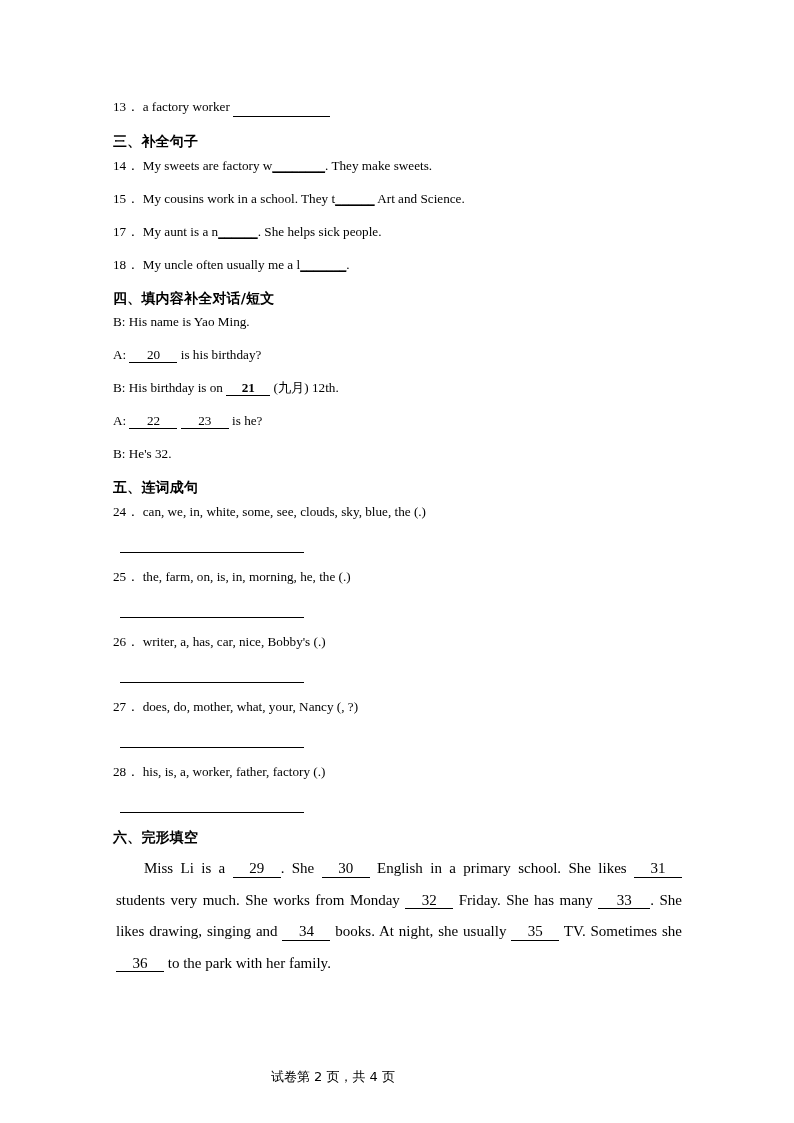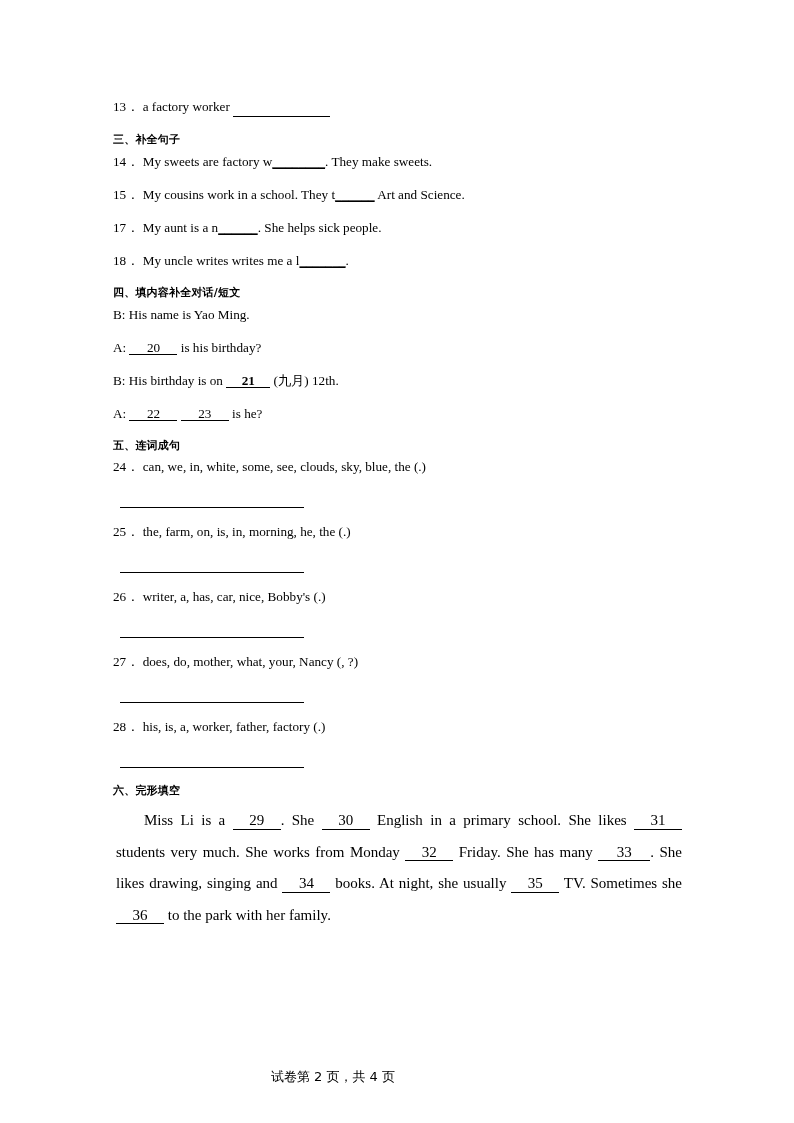--- a/index.html
+++ b/index.html
@@ -28,21 +28,21 @@
     position: absolute;
     left: 113px;
     top: 99px;
     width: 568px;
   }
 
   
   .section-heading {
     font-family: "DejaVu Sans", "Liberation Sans", sans-serif;
     font-weight: bold;
-    font-size: 11px;
+    font-size: 14px;
     line-height: 1.25;
     letter-spacing: 0.2px;
     margin: 12px 0 7px 0;
     color: #000;
   }
 
   
   .q {
     font-size: 13.2px;
     line-height: 1.25;
@@ -139,21 +139,21 @@
     </p>
 
 
     <p class="q">
       <span class="num">17．</span>
       <span>My aunt is a n</span><span class="ul">______</span><span>. She helps sick people.</span>
     </p>
 
     <p class="q">
       <span class="num">18．</span>
-      <span>My uncle writes writes me a l</span><span class="ul">_______</span><span>.</span>
+      <span>My uncle often usually me a l</span><span class="ul">_______</span><span>.</span>
     </p>
 
     <h2 class="section-heading">四、填内容补全对话/短文</h2>
 
 
     <p class="dlg">
       <span>B:</span><span> His name is Yao Ming.</span>
     </p>
 
     <p class="dlg">
@@ -164,20 +164,23 @@
     <p class="dlg">
       <span>B:</span><span> His birthday is on </span><span class="bnum w40">21</span><span> (九月) 12th.</span>
     </p>
 
     <p class="dlg">
       <span>A:</span>
       <span class="bnum w44">22</span>
       <span class="bnum w44">23</span><span> is he?</span>
     </p>
 
+    <p class="dlg">
+      <span>B:</span><span> He's 32.</span>
+    </p>
 
     <h2 class="section-heading">五、连词成句</h2>
 
     <p class="q">
       <span class="num">24．</span>
       <span>can, we, in, white, some, see, clouds, sky, blue, the (.)</span>
     </p>
     <div class="gap-before-rule"></div>
     <div class="answer-line"></div>
 

